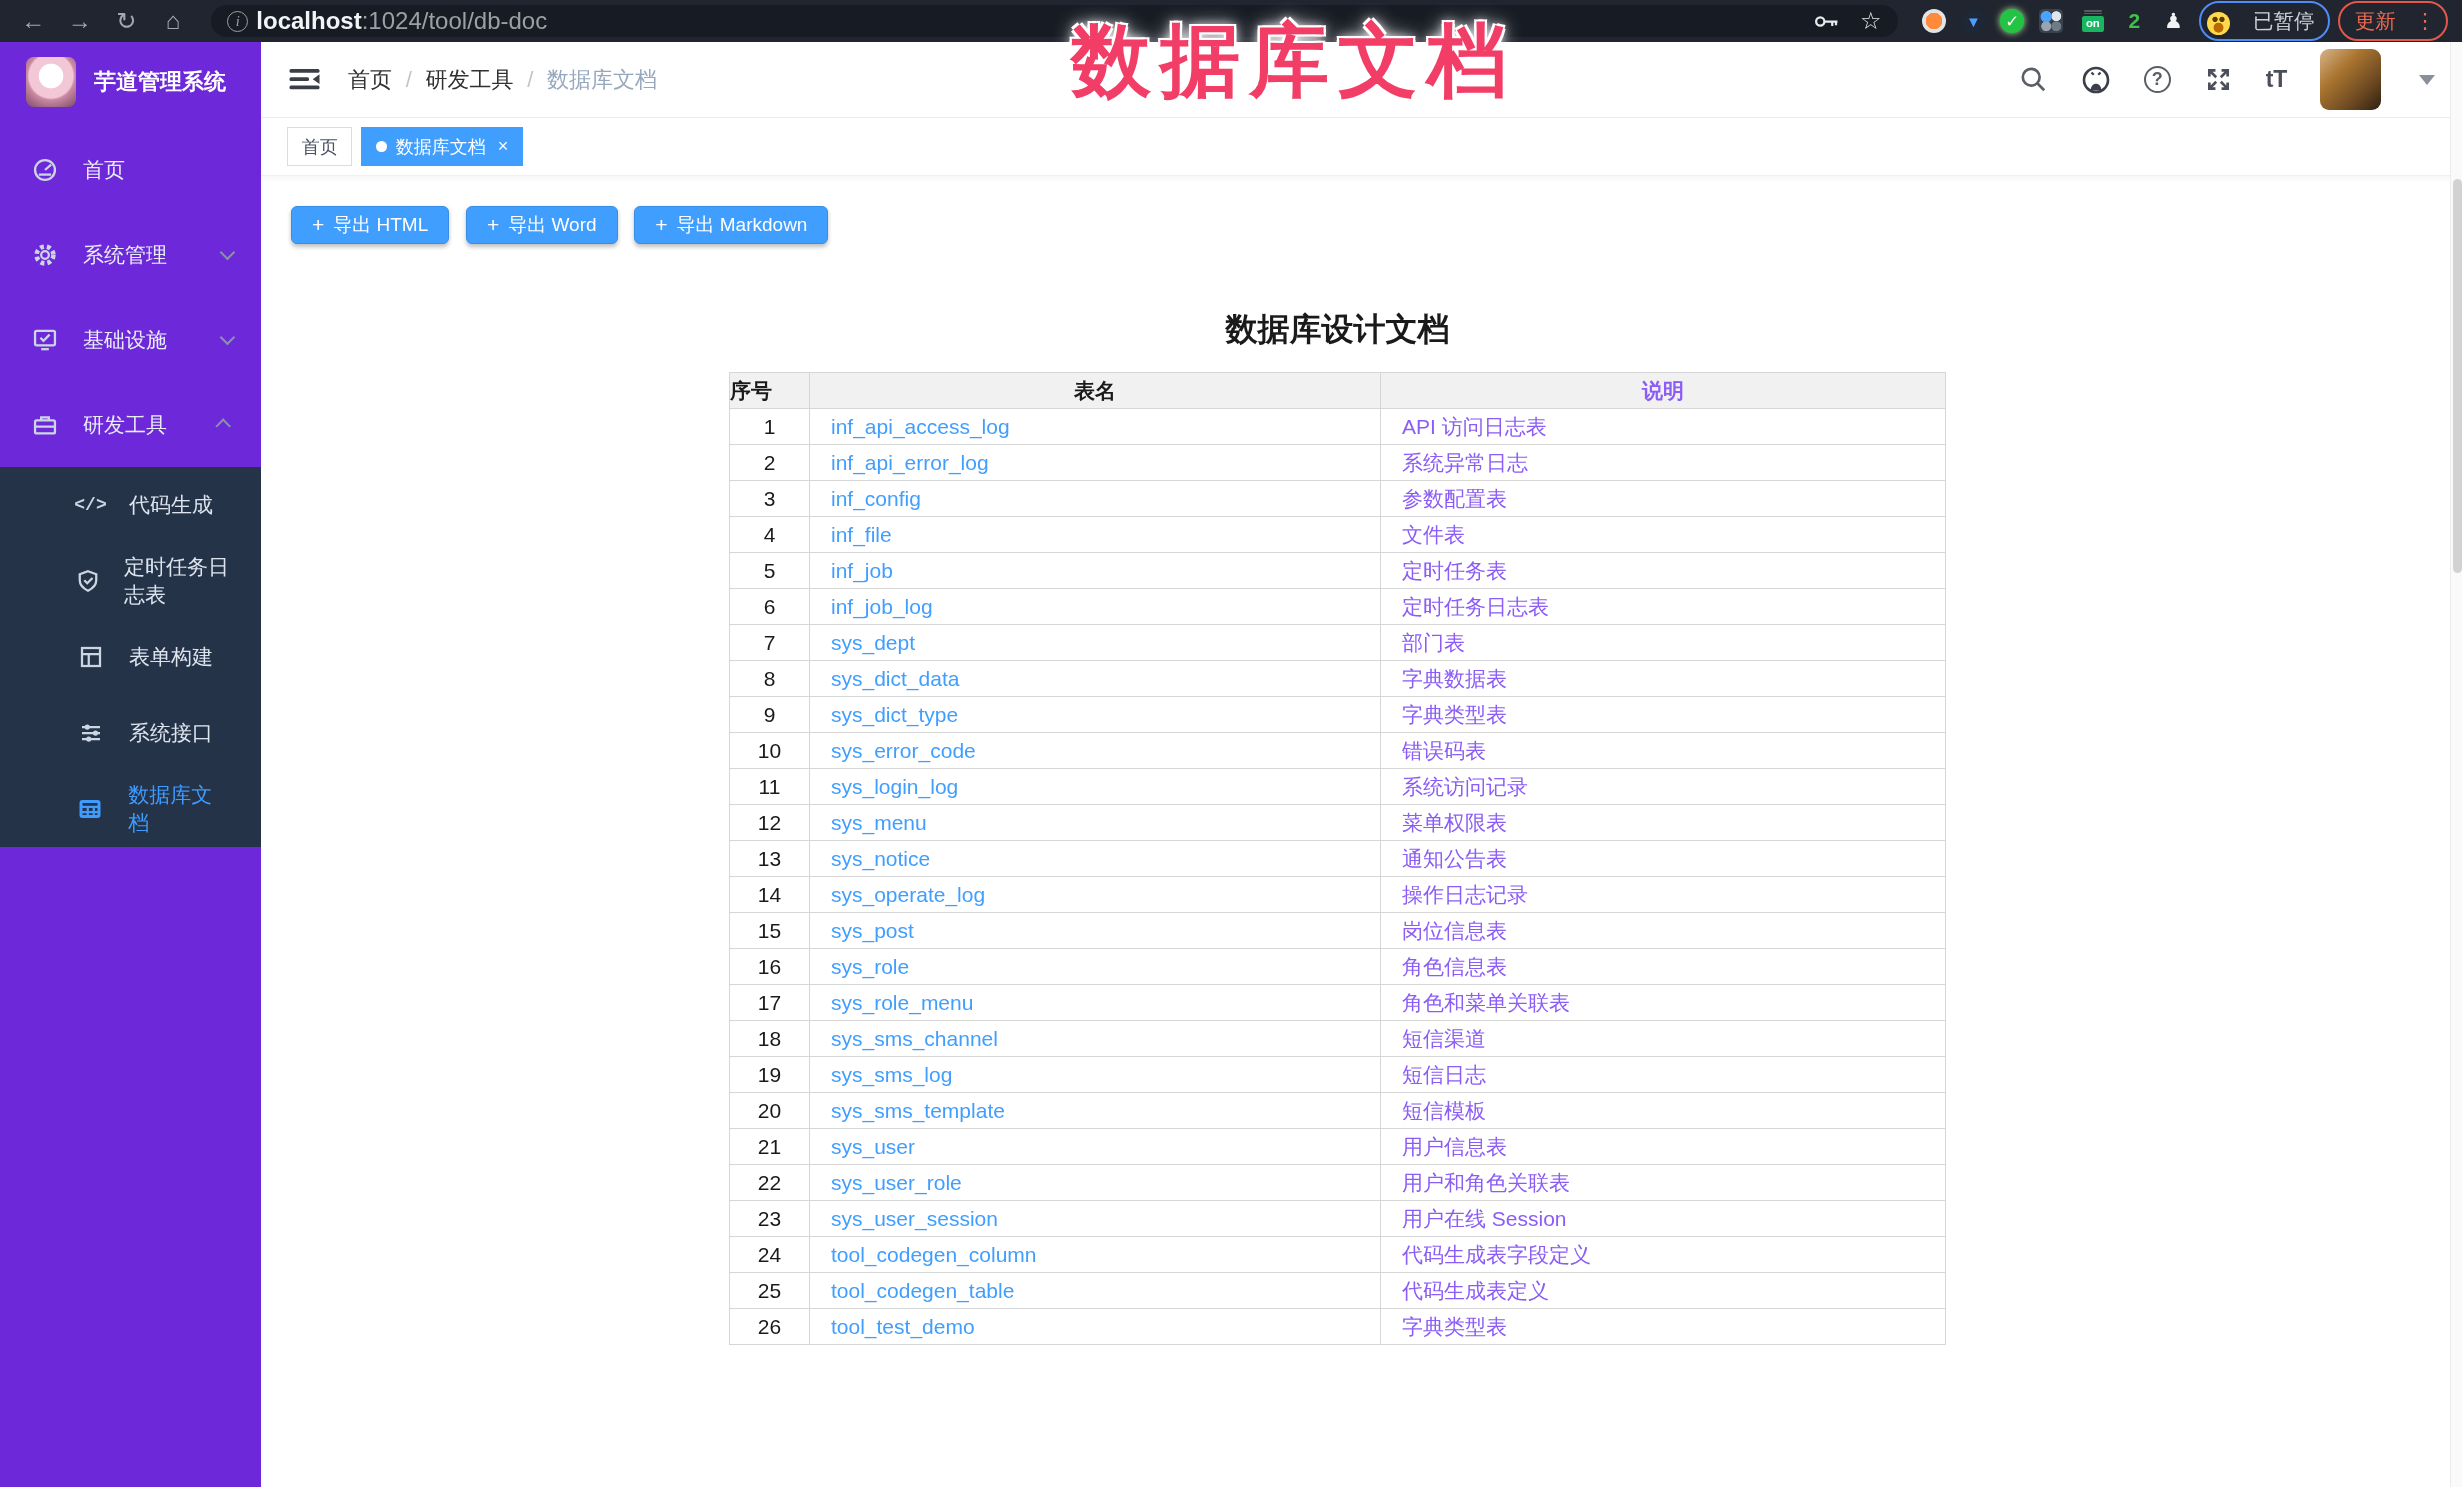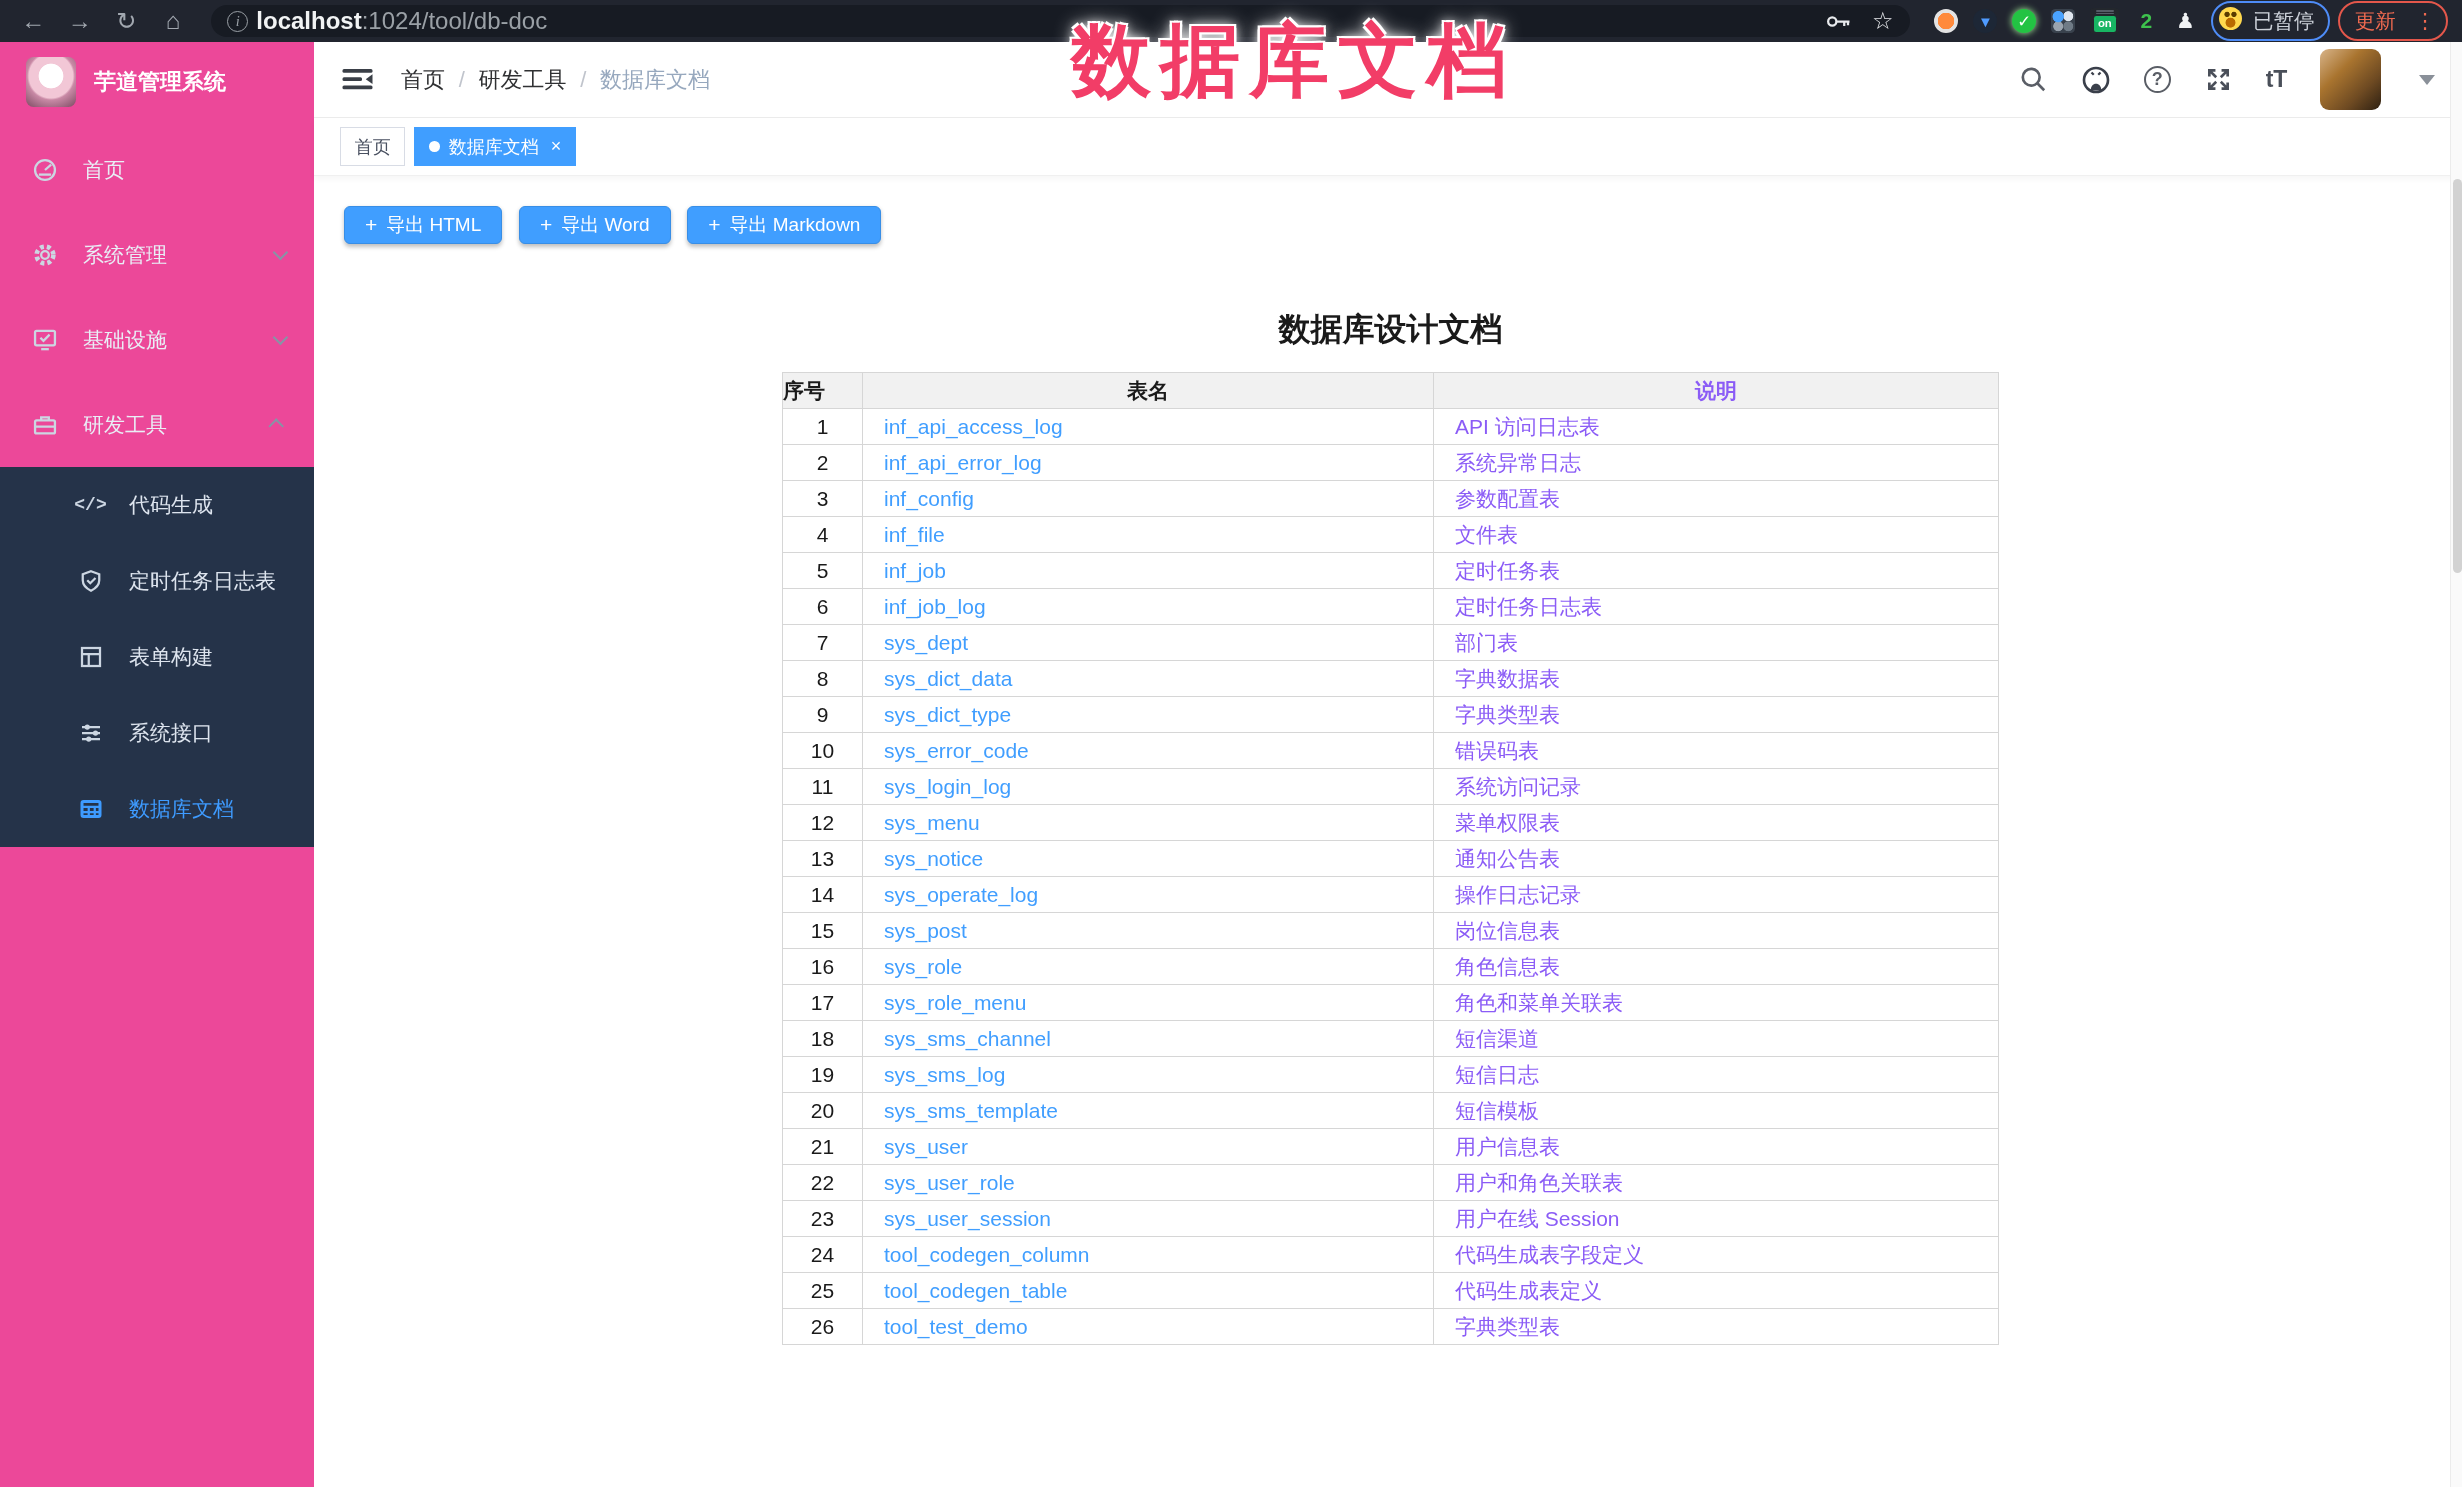--- a/index.html
+++ b/index.html
@@ -33,36 +33,36 @@
                radial-gradient(circle at 30% 72%,#9aa4ae 4.6px,transparent 5.3px),
                radial-gradient(circle at 72% 72%,#6f7b86 4.6px,transparent 5.3px),#39424d; }
   .ext-on { width:29px; height:26px; border-radius:3.8px; background:#23272d;
     display:flex; flex-direction:column; justify-content:flex-end; align-items:center;
     overflow:hidden; padding:2.3px; gap:1.5px; }
   .ext-on i { display:block; width:18px; height:2.3px; background:#555c66; border-radius:1.5px; }
   .ext-on b { background:#18b663; color:#fff; font-size:11.4px; line-height:1;
     padding:2.3px 3.8px; border-radius:2.3px; font-style:normal; }
   .ext-leaf { color:#3ec14d; font-weight:bold; font-size:21px; background:transparent; }
   .ext-pawn { color:#f0f2f4; font-size:21px; background:transparent; }
-  .pause-pill { display:flex; align-items:flex-start; gap:11px; border:2.3px solid #4e8cf7;
+  .pause-pill { display:flex; align-items:flex-end; gap:23px; border:2.3px solid #4e8cf7;
     border-radius:20px; padding:3.8px 13.7px 3.8px 6px; }
   .emoji-face { width:23px; height:23px; border-radius:50%;
     background:radial-gradient(circle at 35% 32%,#5a3c00 2.3px,transparent 3px),
                radial-gradient(circle at 65% 32%,#5a3c00 2.3px,transparent 3px),
                radial-gradient(circle at 50% 68%,#b96a00 4.6px,transparent 5.3px),
                radial-gradient(circle,#ffd84d 0 70%,#f0b32a 100%); }
   .pause-label { color:#ccd1d9; font-size:20.5px; }
   .update-pill { display:flex; align-items:center; gap:19px; border:2.3px solid #e4574b;
     border-radius:20px; padding:3.8px 10.6px 3.8px 15px; }
   .update-label { color:#ef6a50; font-size:20.5px; }
   .kebab { color:#ef6a50; font-size:21px; letter-spacing:0; line-height:0.8; }
 
   
   .app { display:flex; height:1445px; position:relative; }
-  .sidebar { width:314px; background:#ec4899; flex-shrink:0; display:flex; flex-direction:column; }
+  .sidebar { width:261px; background:#6d28d9; flex-shrink:0; display:flex; flex-direction:column; }
   .logo-row { height:79px; display:flex; align-items:center; padding-left:26px; gap:18px; }
   .logo-img { width:50px; height:50px; border-radius:7.6px; flex-shrink:0;
     background:radial-gradient(circle at 50% 38%,#fff 0 30%,#f2c7d6 32% 55%,#c98aa6 60%,#7c4a62 100%); }
   .logo-title { color:#fff; font-size:22px; font-weight:bold; white-space:nowrap; }
   .menu { margin-top:6px; }
   .menu-item { height:85px; display:flex; align-items:center; padding:0 30px;
     font-size:21px; color:#e9eef6; cursor:pointer; }
   .menu-item .mi-label { margin-left:24px; }
   .mi-icon { width:29px; display:flex; justify-content:center; color:#ccd6e2; }
   .chev { margin-left:auto; width:10.6px; height:10.6px; border-right:2.3px solid #8794a6;

